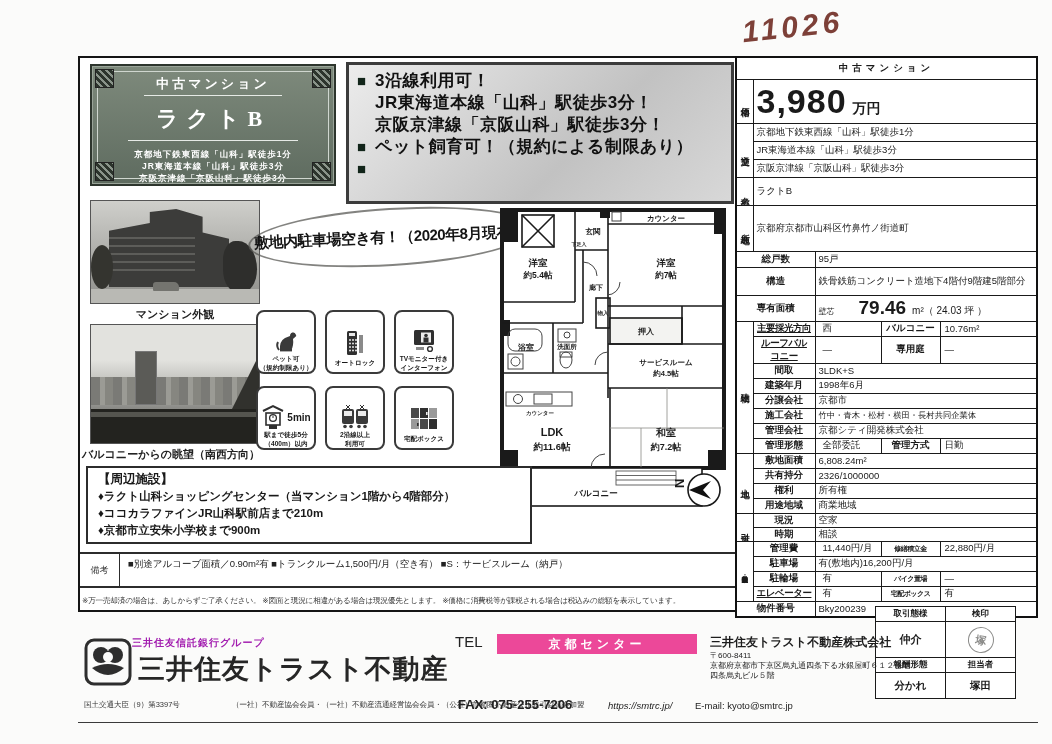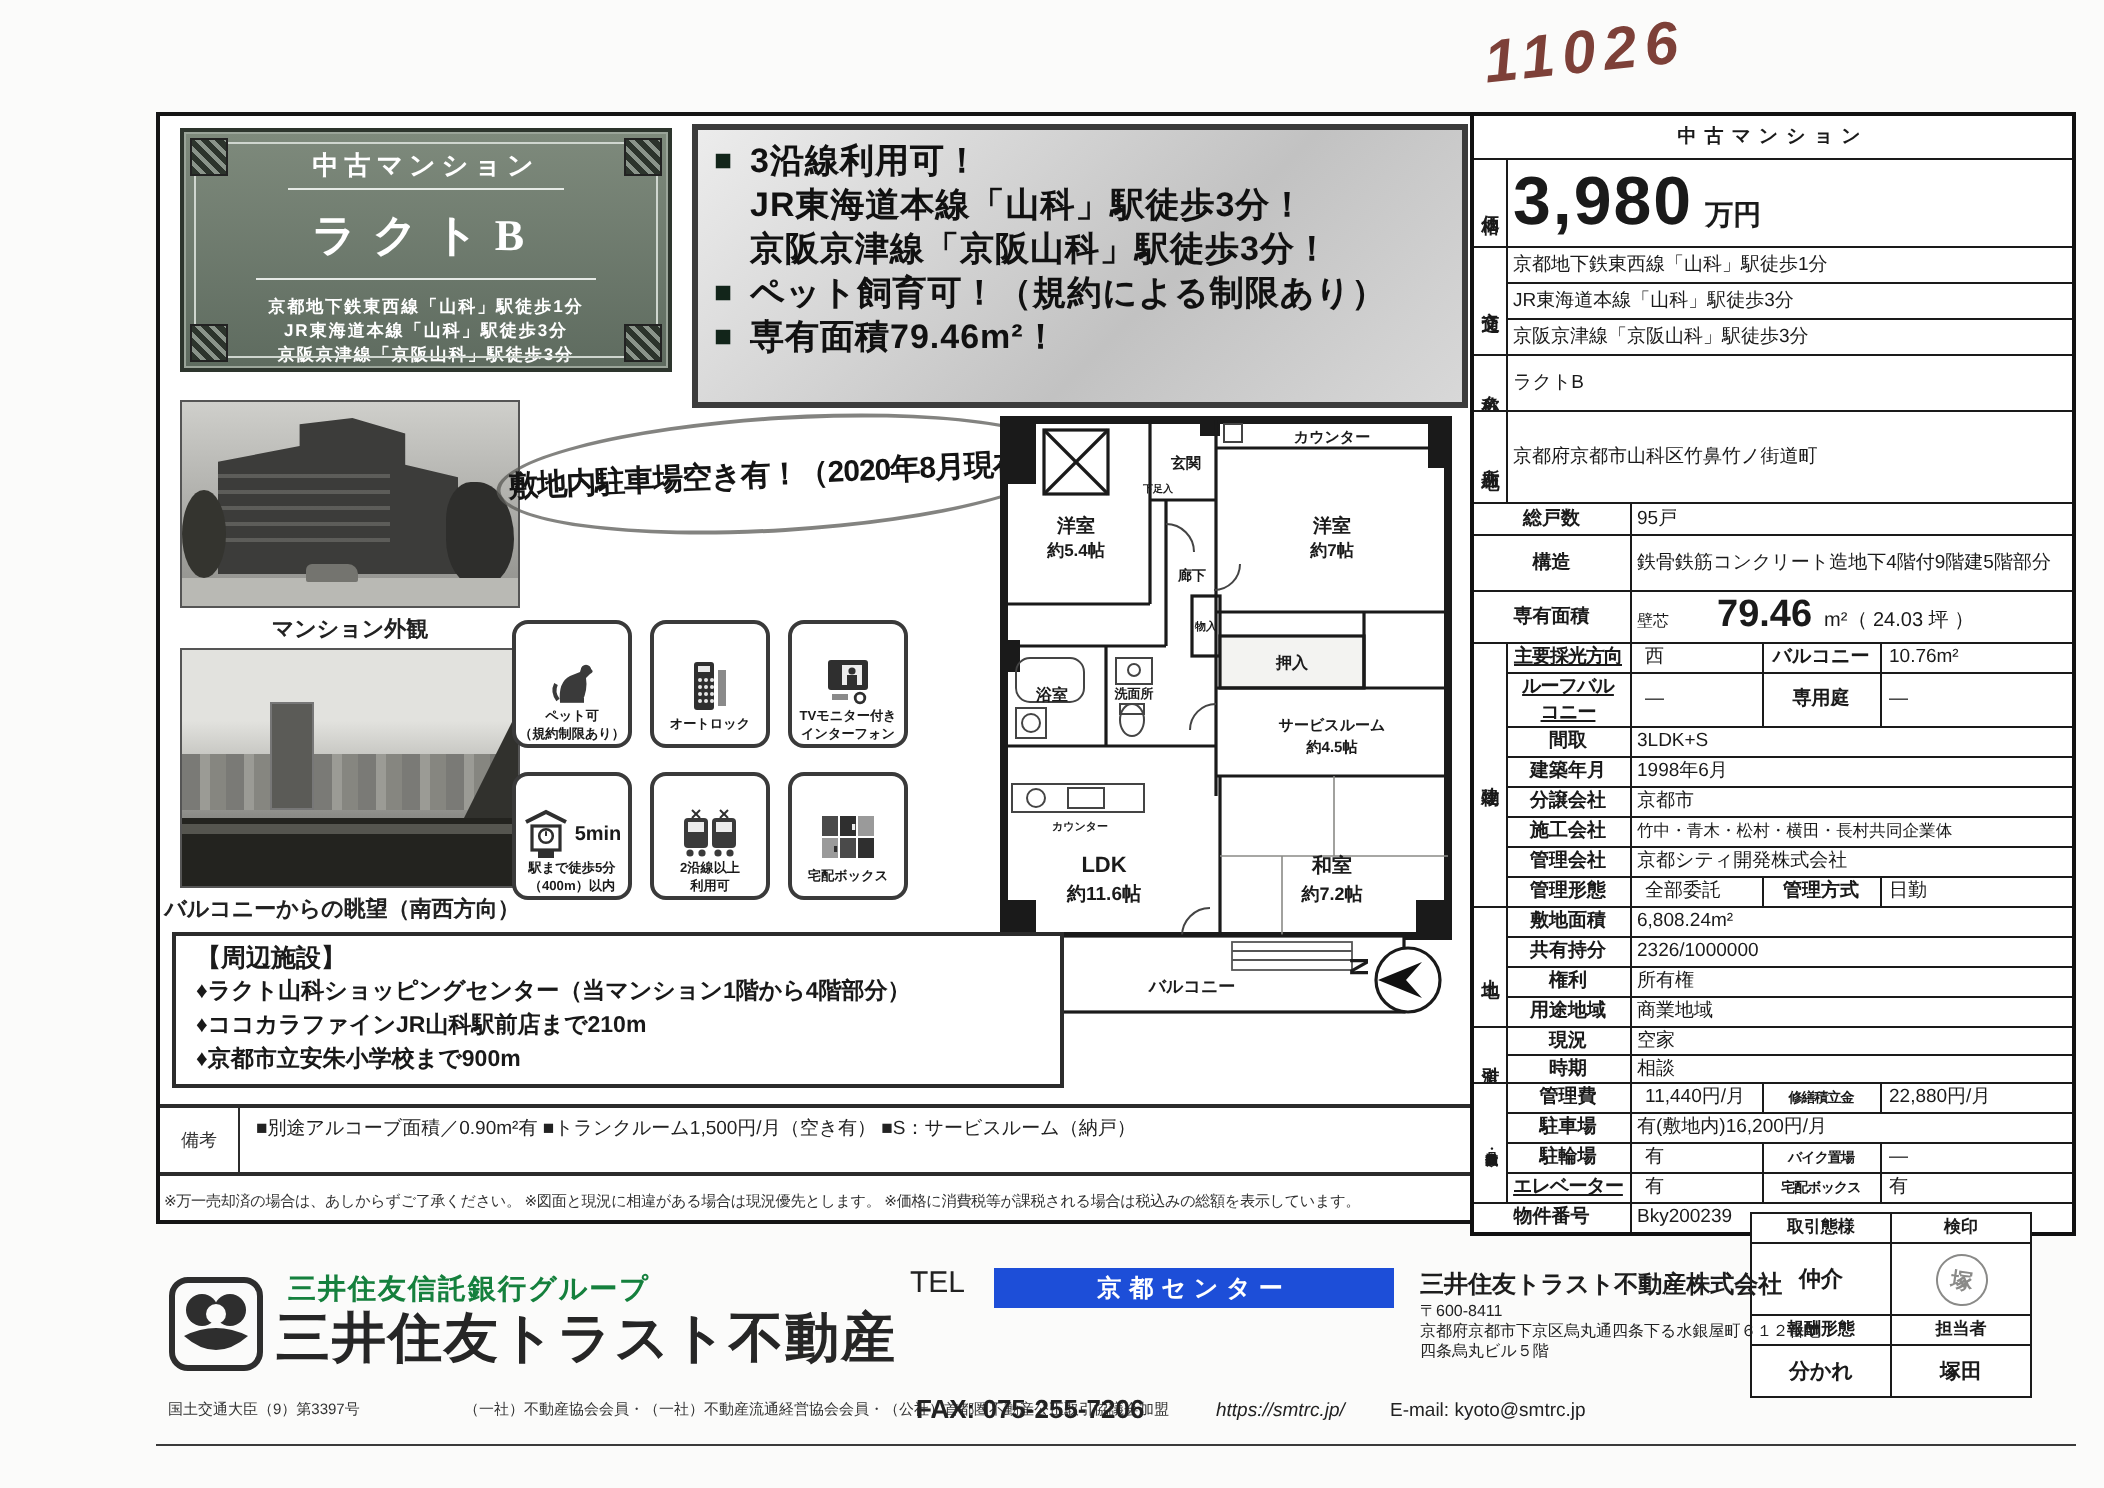--- a/index.html
+++ b/index.html
@@ -132,25 +132,25 @@
   .deal { position:absolute; left:875px; top:606px; border-collapse:collapse; background:#fff; }
   .deal td { border:1.5px solid #1a1a1a; text-align:center; font-size:8.5px; width:70px; }
   .deal .dh td { height:15px; font-weight:bold; }
   .deal .dv1 td { height:36px; font-size:11px; font-weight:bold; }
   .deal .dv2 td { height:26px; font-size:10.5px; font-weight:bold; }
   .seal { display:inline-flex; width:26px; height:26px; border:1.5px solid #8a8a88; border-radius:50%;
     align-items:center; justify-content:center; color:#8a8a88; font-size:11px; transform:rotate(8deg); }
 
   
   .f-logo { position:absolute; left:84px; top:638px; }
-  .f-group { position:absolute; left:144px; top:636px; font-size:14px; font-weight:bold; color:#15803d; letter-spacing:1px; }
+  .f-group { position:absolute; left:132px; top:636px; font-size:10px; font-weight:bold; color:#a21caf; letter-spacing:1px; }
   .f-company { position:absolute; left:138px; top:651px; font-size:27px; font-weight:bold; color:#262626; letter-spacing:1px; }
   .f-license { position:absolute; left:84px; top:700px; font-size:7.5px; color:#333; }
   .f-member { position:absolute; left:232px; top:700px; font-size:7.5px; color:#333; }
-  .center-band { position:absolute; left:497px; top:634px; width:200px; height:20px; background:#1d4ed8;
+  .center-band { position:absolute; left:497px; top:634px; width:200px; height:20px; background:#ec4899;
     color:#fff; font-size:12px; font-weight:bold; text-align:center; line-height:20px; letter-spacing:4px; }
   .tel-row { position:absolute; left:455px; top:633px; display:flex; align-items:baseline;flex-direction:column; }
   .tel-label { font-size:15px; color:#222; margin-right:6px; }
   .tel-num { font-size:31px; font-weight:bold; letter-spacing:1px; color:#1d1d1d; }
   .fax-row { position:absolute; left:458px; top:697px; font-size:13px; color:#222; font-weight:bold; }
   .url { position:absolute; left:608px; top:700px; font-size:9.5px; font-style:italic; color:#222; }
   .r-company { position:absolute; left:710px; top:634px; font-size:12px; font-weight:bold; color:#1d1d1d; }
   .r-postal { position:absolute; left:710px; top:650px; font-size:8px; color:#222; }
   .r-addr1 { position:absolute; left:710px; top:660px; font-size:8px; color:#222; }
   .r-addr2 { position:absolute; left:710px; top:670px; font-size:8px; color:#222; }
@@ -193,21 +193,20 @@
       <div class="hl-line">
           <span class="hl-bullet"></span>
           <span>京阪京津線「京阪山科」駅徒歩3分！</span>
         </div>
       <div class="hl-line">
           <span class="hl-bullet">■</span>
           <span>ペット飼育可！（規約による制限あり）</span>
         </div>
       <div class="hl-line">
           <span class="hl-bullet">■</span>
-          <span>専有面積79.46m²！</span>
         </div>
     </div>
 
     <div class="photo photo1">
       <div class="p1-sky"></div>
       <div class="p1-bldg"></div>
       <div class="p1-bldg-lines"></div>
       <div class="p1-tree"></div>
       <div class="p1-tree2"></div>
       <div class="p1-ground"></div>

